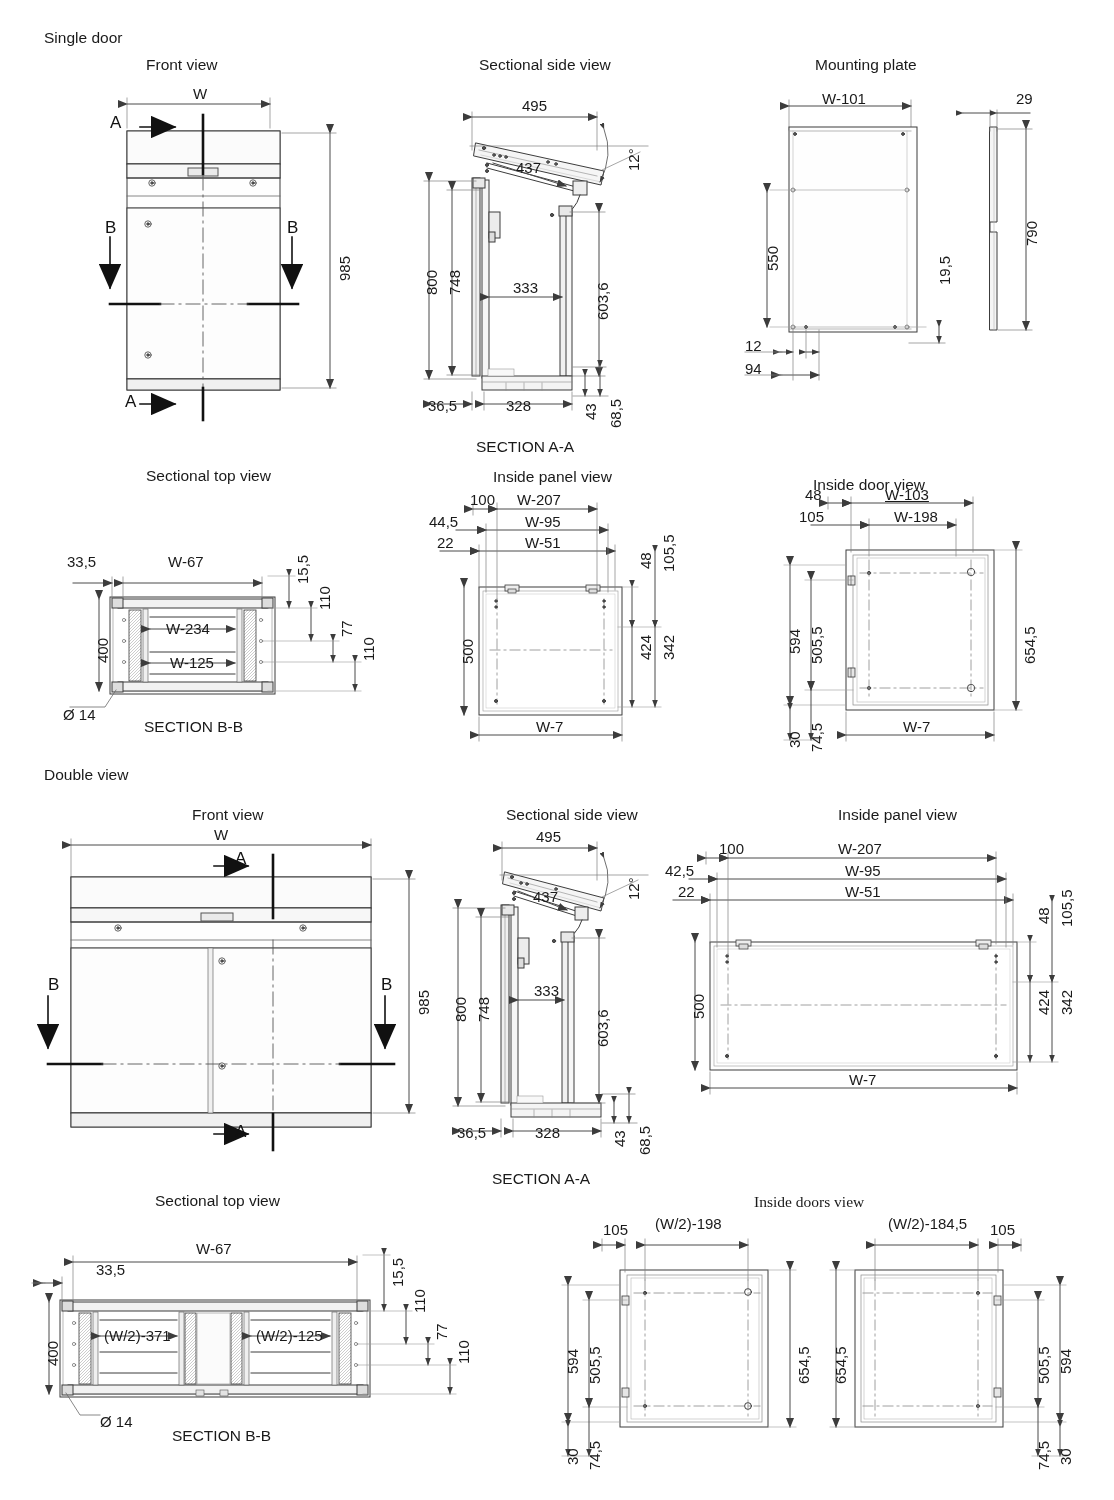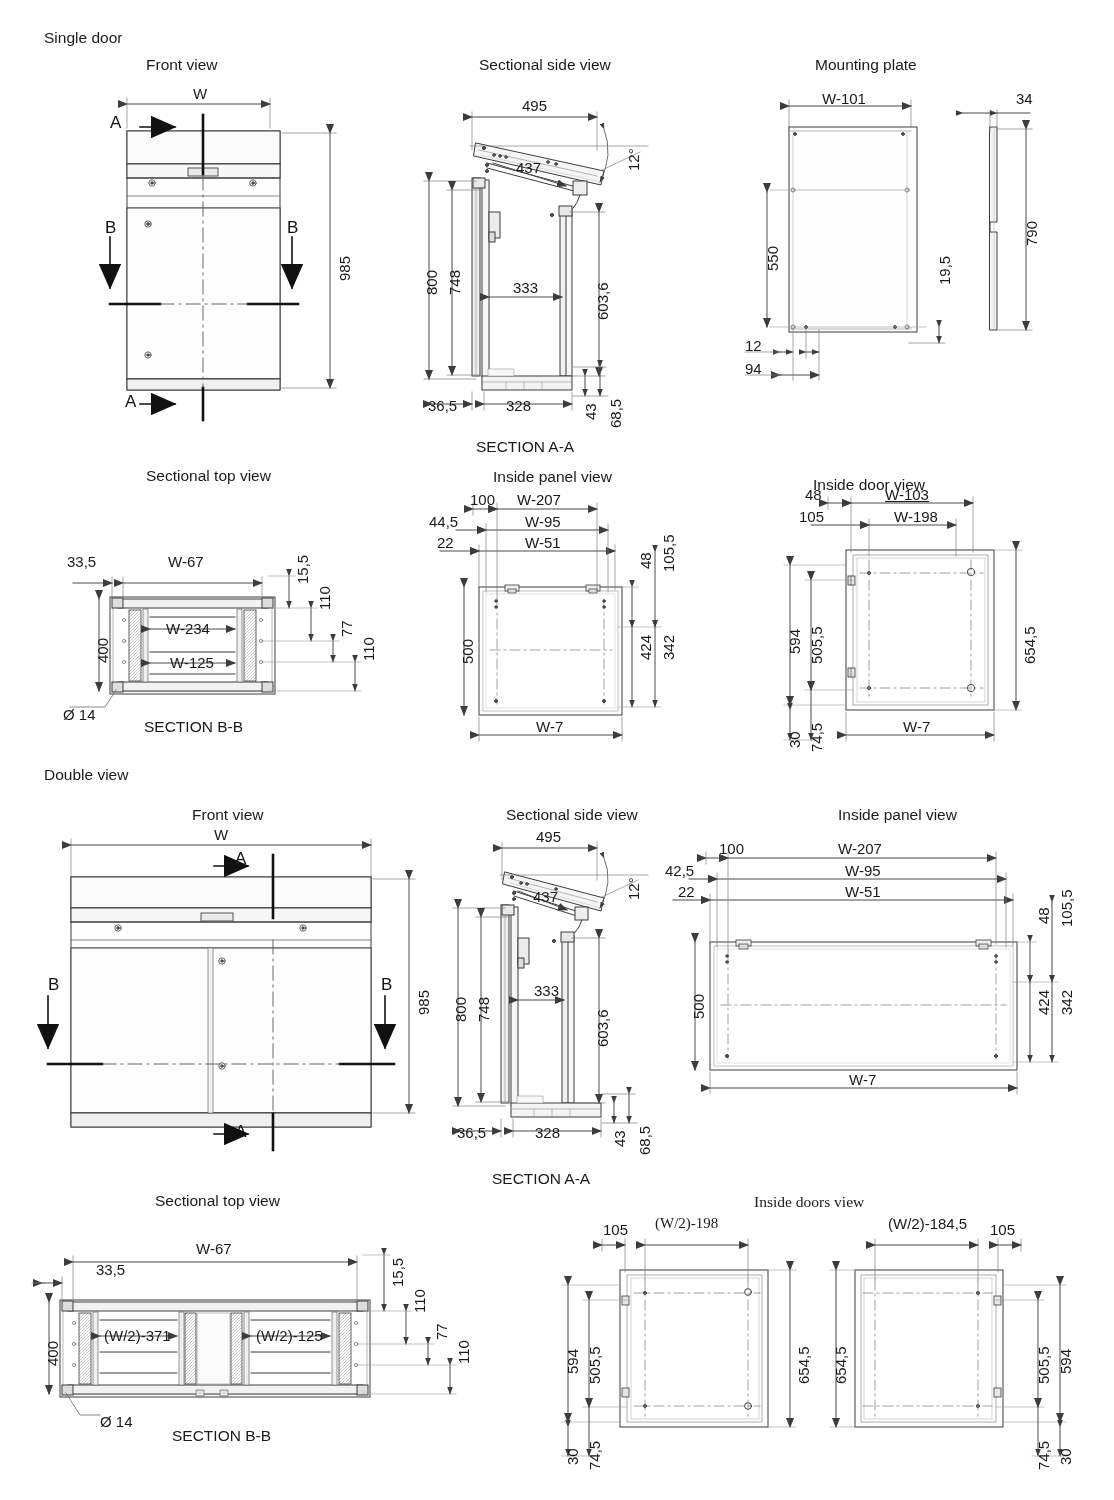--- a/index.html
+++ b/index.html
@@ -691,21 +691,21 @@
 <div class="lbl dimv" style="left:447px;top:295px;">748</div>
 <div class="lbl dim" style="left:513px;top:280px;">333</div>
 <div class="lbl dimv" style="left:595px;top:320px;">603,6</div>
 <div class="lbl dim" style="left:428px;top:398px;">36,5</div>
 <div class="lbl dim" style="left:506px;top:398px;">328</div>
 <div class="lbl dimv" style="left:583px;top:420px;">43</div>
 <div class="lbl dimv" style="left:608px;top:428px;">68,5</div>
 <div class="lbl sec" style="left:476px;top:439px;">SECTION A-A</div>
 
 <div class="lbl dim" style="left:822px;top:91px;">W-101</div>
-<div class="lbl dim" style="left:1016px;top:91px;">34</div>
+<div class="lbl dim" style="left:1016px;top:91px;">29</div>
 <div class="lbl dimv" style="left:765px;top:271px;">550</div>
 <div class="lbl dimv" style="left:1024px;top:246px;">790</div>
 <div class="lbl dimv" style="left:937px;top:285px;">19,5</div>
 <div class="lbl dim" style="left:745px;top:338px;">12</div>
 <div class="lbl dim" style="left:745px;top:361px;">94</div>
 
 <div class="lbl dim" style="left:67px;top:554px;">33,5</div>
 <div class="lbl dim" style="left:168px;top:554px;">W-67</div>
 <div class="lbl dimv" style="left:295px;top:584px;">15,5</div>
 <div class="lbl dimv" style="left:317px;top:610px;">110</div>
@@ -780,21 +780,21 @@
 <div class="lbl dimv" style="left:412px;top:1313px;">110</div>
 <div class="lbl dimv" style="left:434px;top:1340px;">77</div>
 <div class="lbl dimv" style="left:456px;top:1364px;">110</div>
 <div class="lbl dimv" style="left:45px;top:1366px;">400</div>
 <div class="lbl dim" style="left:104px;top:1328px;">(W/2)-371</div>
 <div class="lbl dim" style="left:256px;top:1328px;">(W/2)-125</div>
 <div class="lbl dim" style="left:100px;top:1414px;">Ø 14</div>
 <div class="lbl sec" style="left:172px;top:1428px;">SECTION B-B</div>
 
 <div class="lbl dim" style="left:603px;top:1222px;">105</div>
-<div class="lbl dim" style="left:655px;top:1216px;font-family:Liberation Serif, serif;">(W/2)-198</div>
+<div class="lbl dim" style="left:655px;top:1216px;">(W/2)-198</div>
 <div class="lbl dimv" style="left:565px;top:1374px;">594</div>
 <div class="lbl dimv" style="left:587px;top:1384px;">505,5</div>
 <div class="lbl dimv" style="left:796px;top:1384px;">654,5</div>
 <div class="lbl dimv" style="left:565px;top:1465px;">30</div>
 <div class="lbl dimv" style="left:587px;top:1470px;">74,5</div>
 
 <div class="lbl dim" style="left:888px;top:1216px;">(W/2)-184,5</div>
 <div class="lbl dim" style="left:990px;top:1222px;">105</div>
 <div class="lbl dimv" style="left:833px;top:1384px;">654,5</div>
 <div class="lbl dimv" style="left:1036px;top:1384px;">505,5</div>

